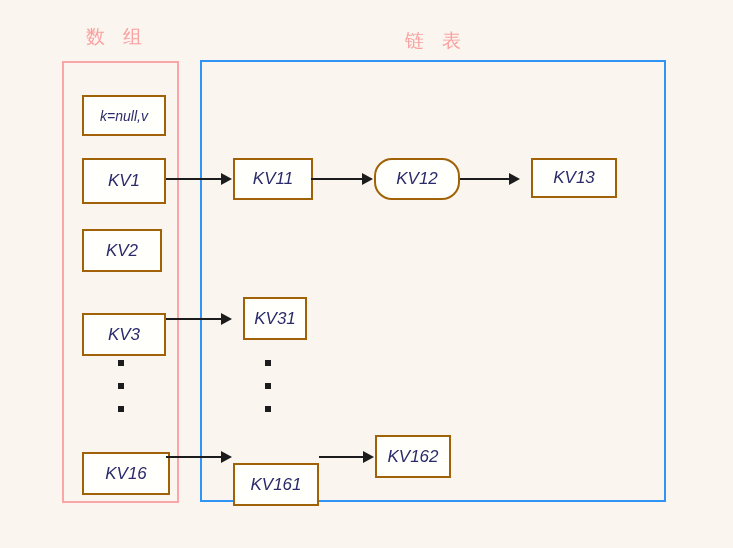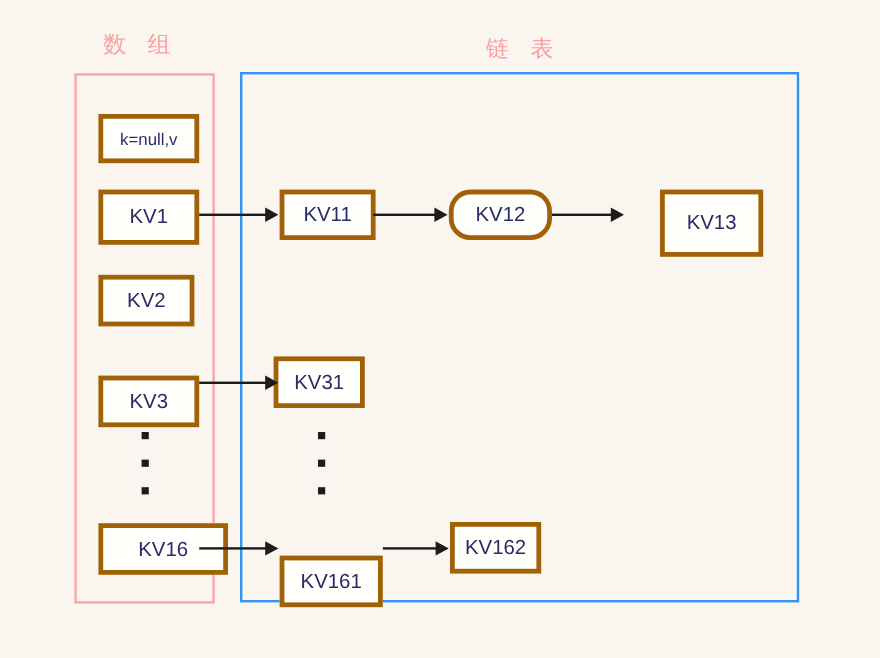--- a/index.html
+++ b/index.html
@@ -45,28 +45,29 @@
   #frame-list {
     left: 200px; top: 60px;
     width: 466px; height: 442px;
     border: 2px solid #2f94f5;
   }
 
   
   .node {
     position: absolute;
     box-sizing: border-box;
-    border: 4px solid #a16207;
+    border: 2px solid #a16207;
     background: #fffffc;
     color: #2b2b6b;
     font-size: 17px;
     display: flex;
     align-items: center;
     justify-content: center;
     white-space: nowrap;
+    font-style: italic;
   }
   .node.small-text { font-size: 14px; }
 
   
   .link {
     position: absolute;
     height: 2px;
     background: #1c1c1c;
   }
   .arrowhead {
@@ -103,44 +104,44 @@
   <div class="region-frame" id="frame-list"></div>
 
   <div class="node small-text" style="left:82px; top:95px; width:84px; height:41px;">k=null,v</div>
 
   <div class="node" style="left:82px; top:158px; width:84px; height:46px;">KV1</div>
 
   <div class="node" style="left:82px; top:229px; width:80px; height:43px;">KV2</div>
 
   <div class="node" style="left:82px; top:297px; width:84px; height:43px;margin-top:16px;">KV3</div>
 
-  <div class="node" style="left:82px; top:436px; width:108px; height:43px;">KV16</div>
+  <div class="node" style="left:82px; top:452px; width:88px; height:43px;">KV16</div>
 
   <div class="dots" style="left:118px; top:360px;">
     <div class="dot"></div>
     <div class="dot"></div>
     <div class="dot"></div>
   </div>
 
   <div class="node" style="left:233px; top:158px; width:80px; height:42px;">KV11</div>
 
   <div class="node" style="left:374px; top:158px; width:86px; height:42px;border-radius:18px;">KV12</div>
 
-  <div class="node" style="left:550px; top:158px; width:86px; height:56px;">KV13</div>
+  <div class="node" style="left:531px; top:158px; width:86px; height:40px;">KV13</div>
 
   <div class="link" style="left:166px; top:178px; width:56px;"></div>
   <div class="arrowhead" style="left:221px; top:173px;"></div>
 
   <div class="link" style="left:311px; top:178px; width:52px;"></div>
   <div class="arrowhead" style="left:362px; top:173px;"></div>
 
   <div class="link" style="left:460px; top:178px; width:50px;"></div>
   <div class="arrowhead" style="left:509px; top:173px;"></div>
 
-  <div class="node" style="left:228px; top:297px; width:76px; height:43px;">KV31</div>
+  <div class="node" style="left:243px; top:297px; width:64px; height:43px;">KV31</div>
 
   <div class="link" style="left:166px; top:318px; width:56px;"></div>
   <div class="arrowhead" style="left:221px; top:313px;"></div>
 
   <div class="dots" style="left:265px; top:360px;">
     <div class="dot"></div>
     <div class="dot"></div>
     <div class="dot"></div>
   </div>
 

